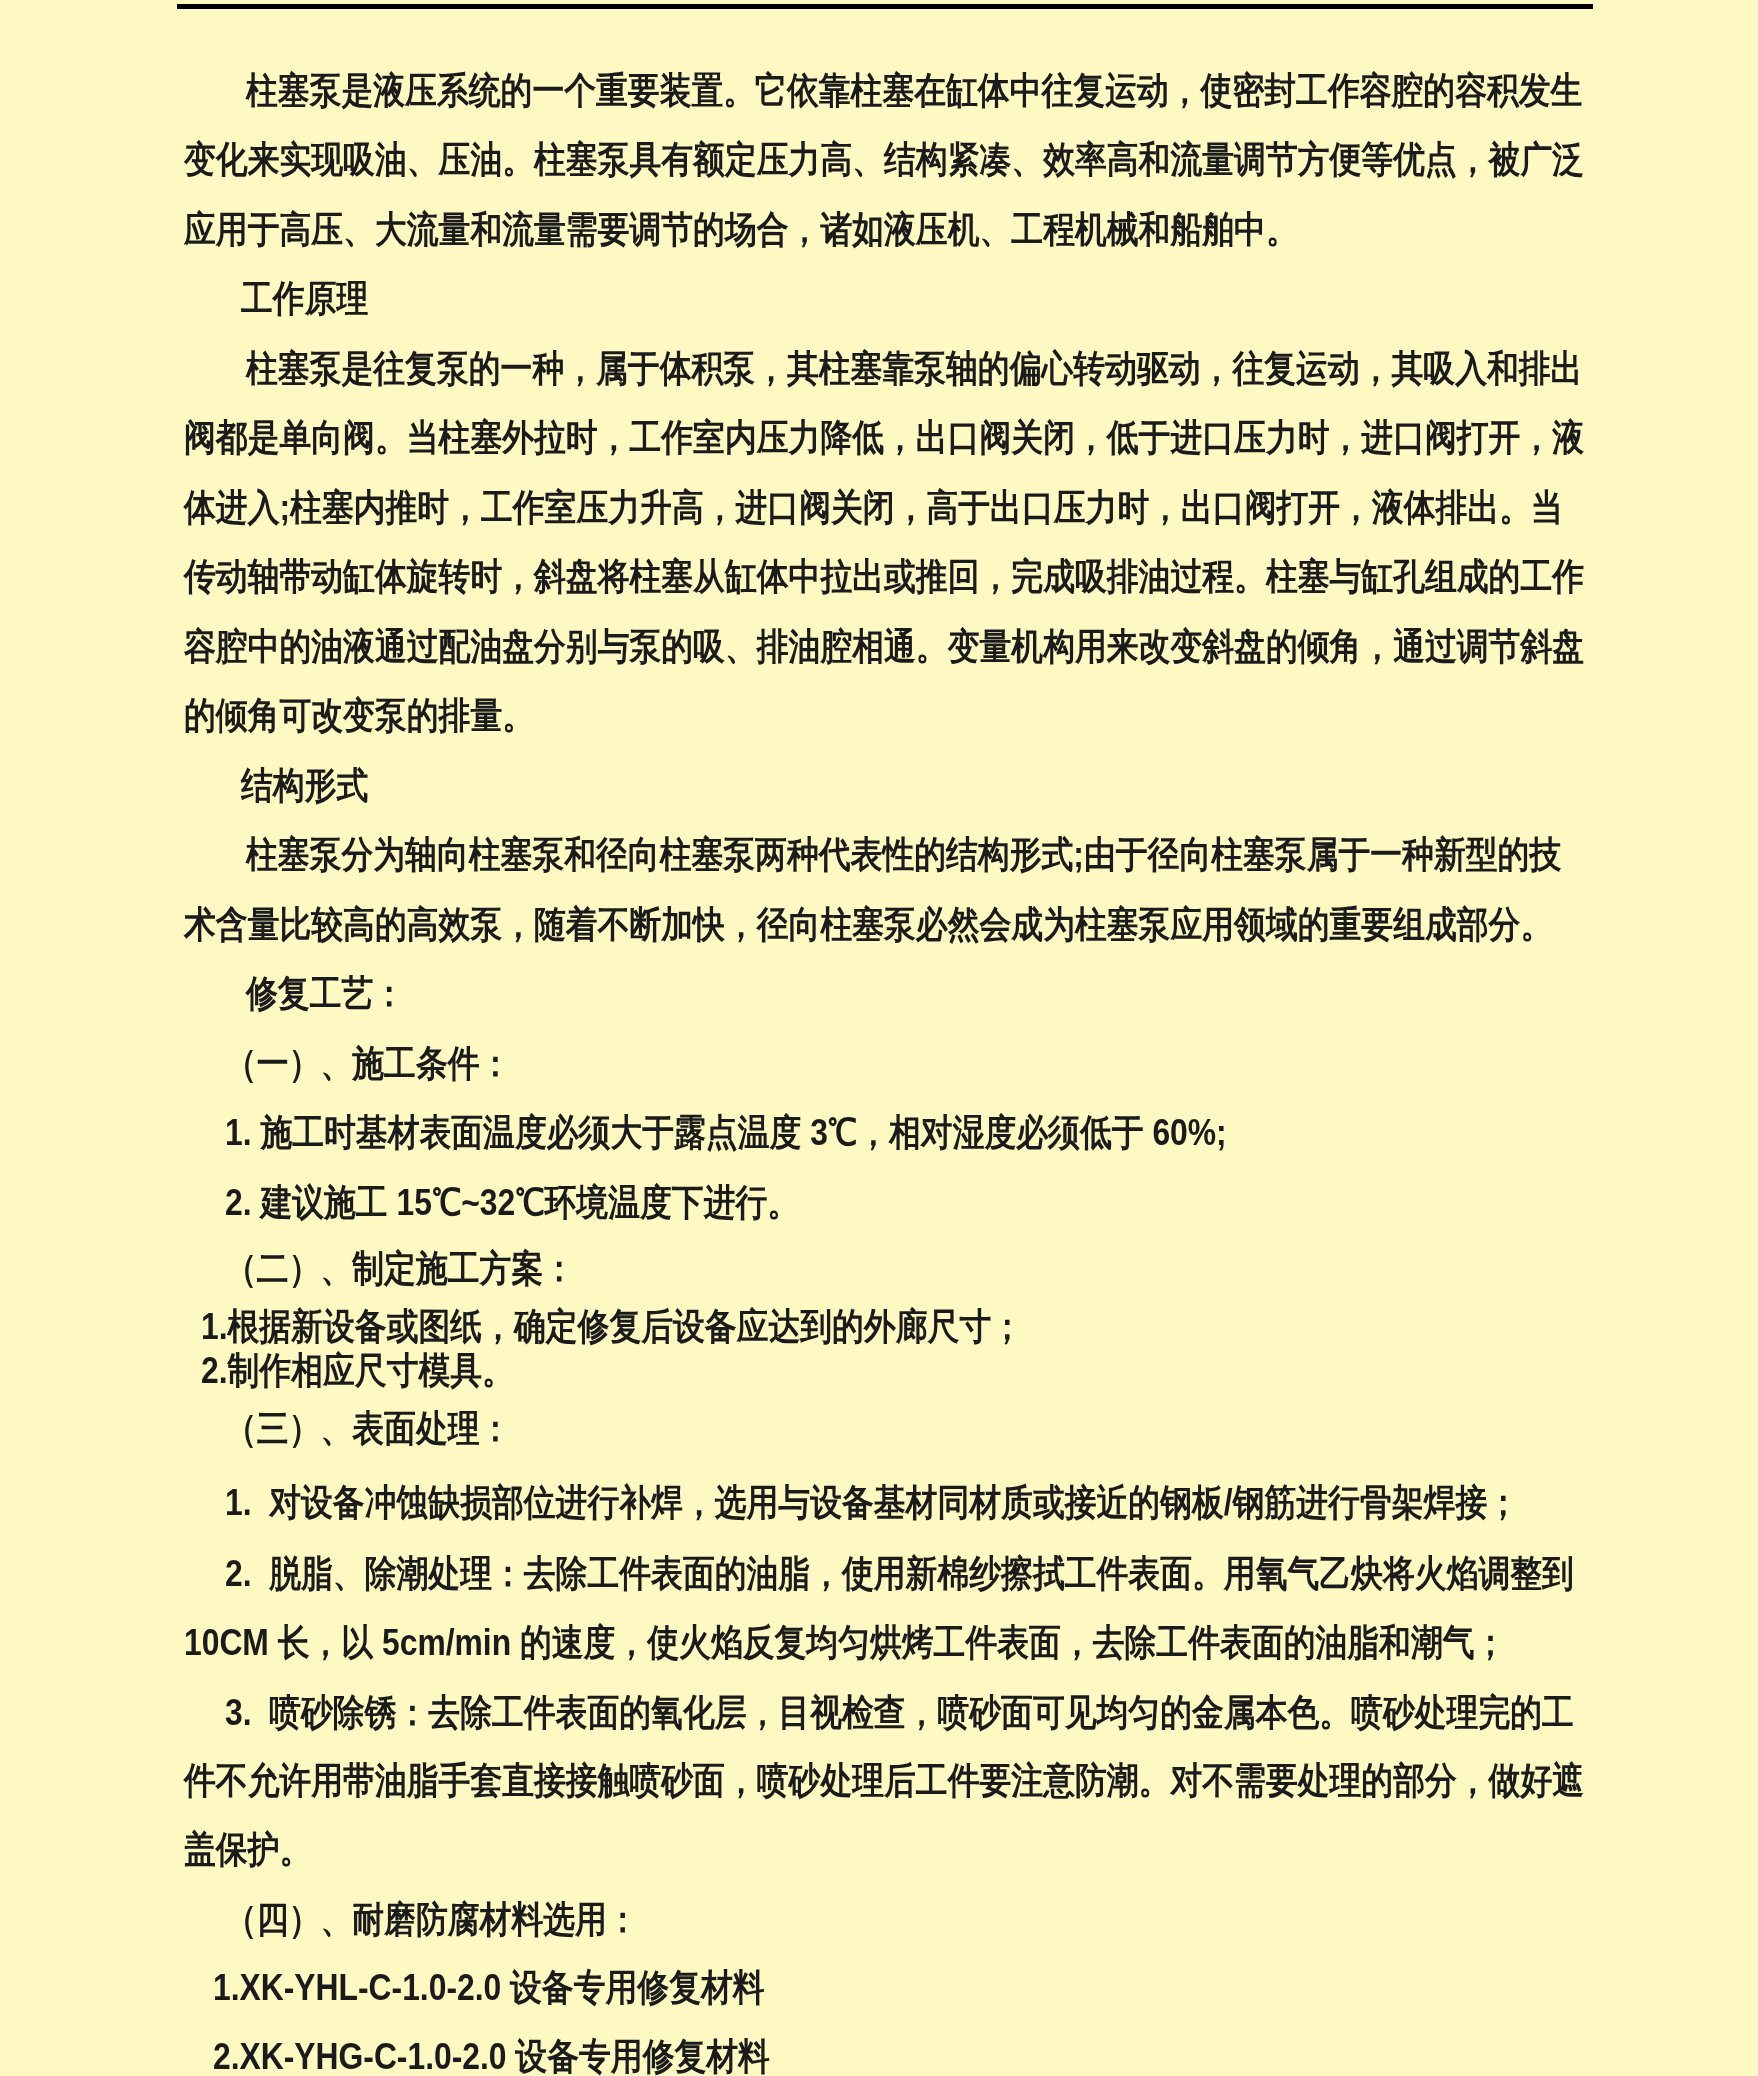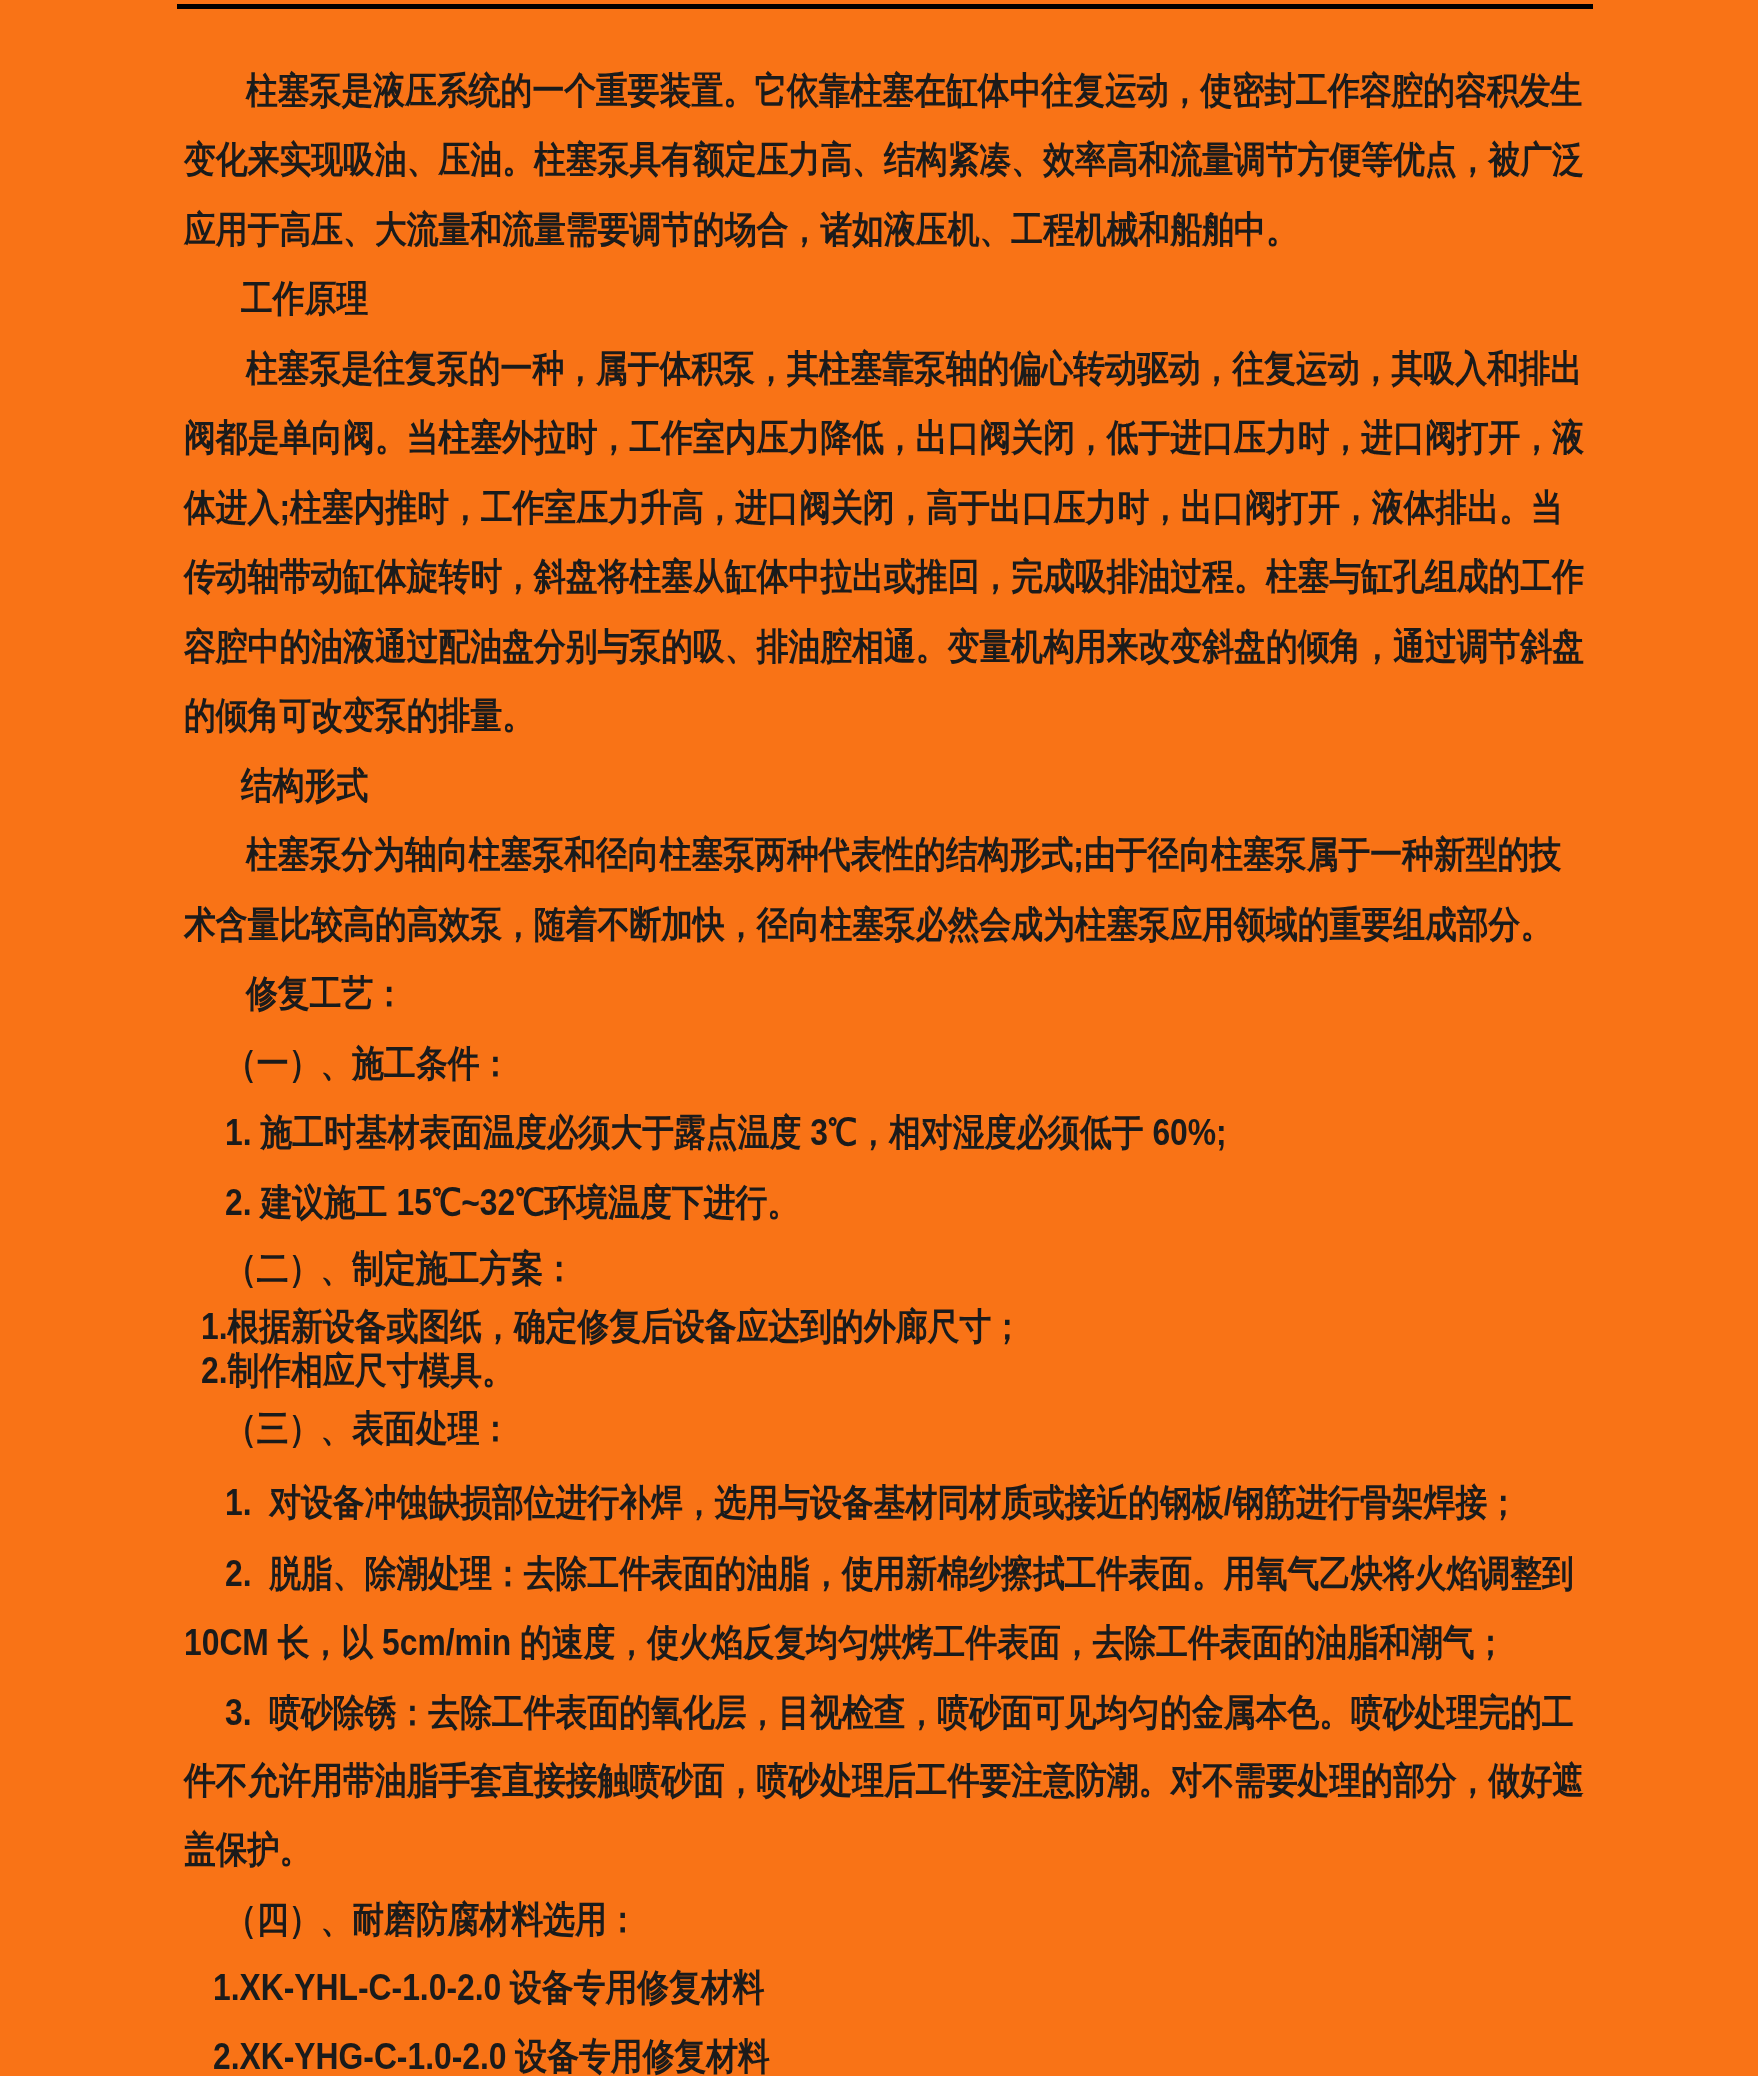--- a/index.html
+++ b/index.html
@@ -34,21 +34,21 @@
     color:#1b1b1b;
     white-space:pre;
     letter-spacing:0;
     transform:scaleX(0.86);
     transform-origin:0 0;
   }
 </style>
 </head>
 <body>
 
-<div class="page" style="background: #f97316;">
+<div class="page" style="background: #fef9c3;">
   <div class="rule" style="background: rgb(0, 0, 0);"></div>
   <div class="content">
       <div class="line" style="left: 62px; top: 72px; color: rgb(27, 27, 27);">柱塞泵是液压系统的一个重要装置。它依靠柱塞在缸体中往复运动，使密封工作容腔的容积发生</div>
       <div class="line" style="left: 0px; top: 141px; color: rgb(27, 27, 27);">变化来实现吸油、压油。柱塞泵具有额定压力高、结构紧凑、效率高和流量调节方便等优点，被广泛</div>
       <div class="line" style="left: 0px; top: 211px; color: rgb(27, 27, 27);">应用于高压、大流量和流量需要调节的场合，诸如液压机、工程机械和船舶中。</div>
       <div class="line" style="left: 57px; top: 280px; color: rgb(27, 27, 27);">工作原理</div>
       <div class="line" style="left: 62px; top: 350px; color: rgb(27, 27, 27);">柱塞泵是往复泵的一种，属于体积泵，其柱塞靠泵轴的偏心转动驱动，往复运动，其吸入和排出</div>
       <div class="line" style="left: 0px; top: 419px; color: rgb(27, 27, 27);">阀都是单向阀。当柱塞外拉时，工作室内压力降低，出口阀关闭，低于进口压力时，进口阀打开，液</div>
       <div class="line" style="left: 0px; top: 489px; color: rgb(27, 27, 27);">体进入;柱塞内推时，工作室压力升高，进口阀关闭，高于出口压力时，出口阀打开，液体排出。当</div>
       <div class="line" style="left: 0px; top: 558px; color: rgb(27, 27, 27);">传动轴带动缸体旋转时，斜盘将柱塞从缸体中拉出或推回，完成吸排油过程。柱塞与缸孔组成的工作</div>

